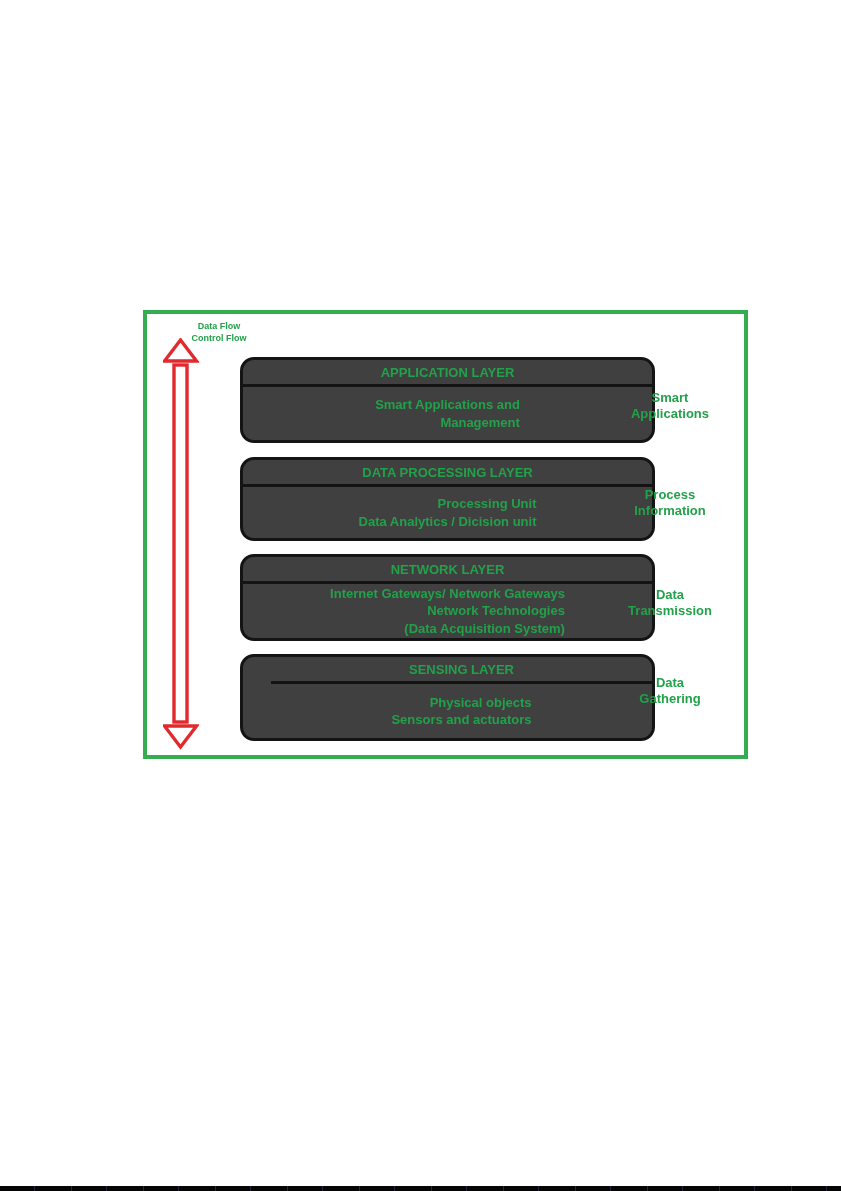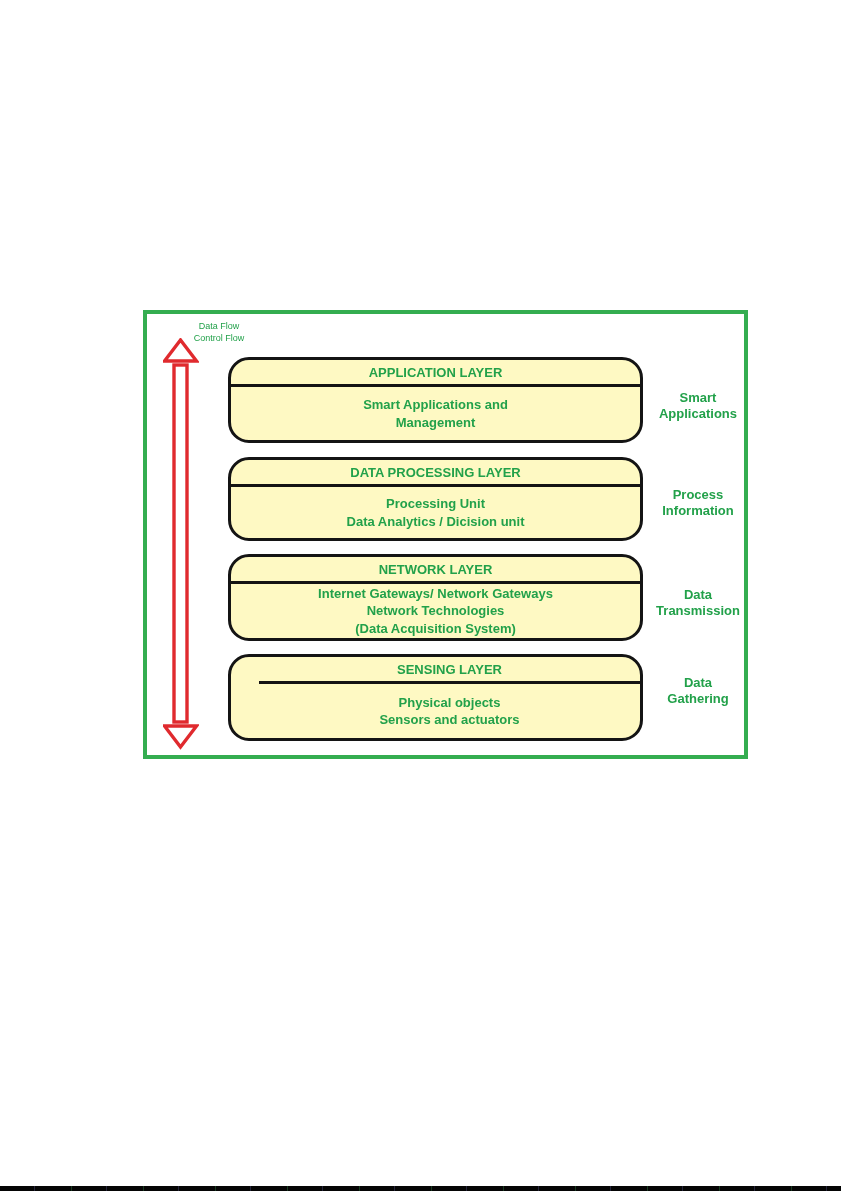--- a/index.html
+++ b/index.html
@@ -38,37 +38,37 @@
     white-space: pre-line;
   }
   .flow-labels {
     position: absolute;
     left: 30px;
     top: 7px;
     width: 84px;
     text-align: center;
     color: #22a14a;
     font-size: 9px;
-    font-weight: normal;
+    font-weight: bold;
     line-height: 11.5px;
     white-space: pre-line;
   }
   .flow-arrow {
     position: absolute;
     left: 16px;
     top: 24px;
   }
   .layer-box {
     position: absolute;
-    left: 81px;
+    left: 93px;
     width: 415px;
     border: 3.5px solid #141414;
-    border-radius: 21px;
+    border-radius: 14px;
     box-sizing: border-box;
-    background: #fef9c3;
+    background: #404040;
     display: flex;
     flex-direction: column;
     overflow: hidden;
   }
   .box1 { top: 43px;  height: 86px; }
   .box2 { top: 143px; height: 84px; }
   .box3 { top: 240px; height: 87px; }
   .box4 { top: 340px; height: 87px; padding-left: 28px; }
   .layer-header {
     flex: 0 0 auto;
@@ -80,30 +80,30 @@
     color: #22a14a;
     font-size: 13px;
     font-weight: bold;
     white-space: pre-line;
   }
   .layer-body {
     flex: 1 1 auto;
     display: flex;
     align-items: center;
     justify-content: center;
-    text-align: center;
+    text-align: right;
     color: #22a14a;
     font-size: 13px;
     font-weight: bold;
     line-height: 17.5px;
     white-space: pre-line;
   }
   .side-label {
     position: absolute;
-    left: 500px;
+    left: 472px;
     width: 102px;
     text-align: center;
     color: #22a14a;
     font-size: 13px;
     font-weight: bold;
     line-height: 15.5px;
     white-space: pre-line;
   }
   .sl1 { top: 76px; }
   .sl2 { top: 173px; }

